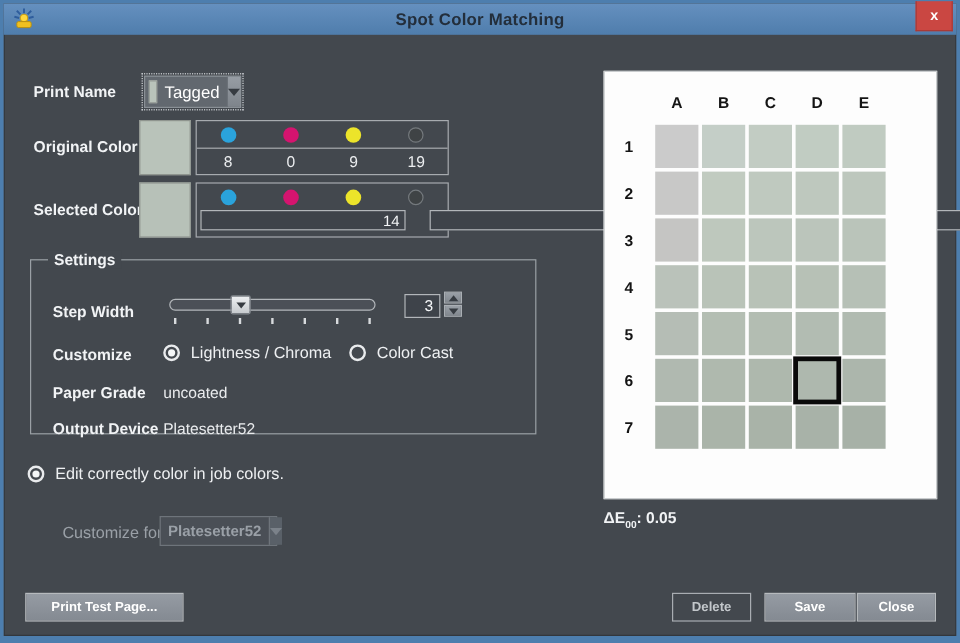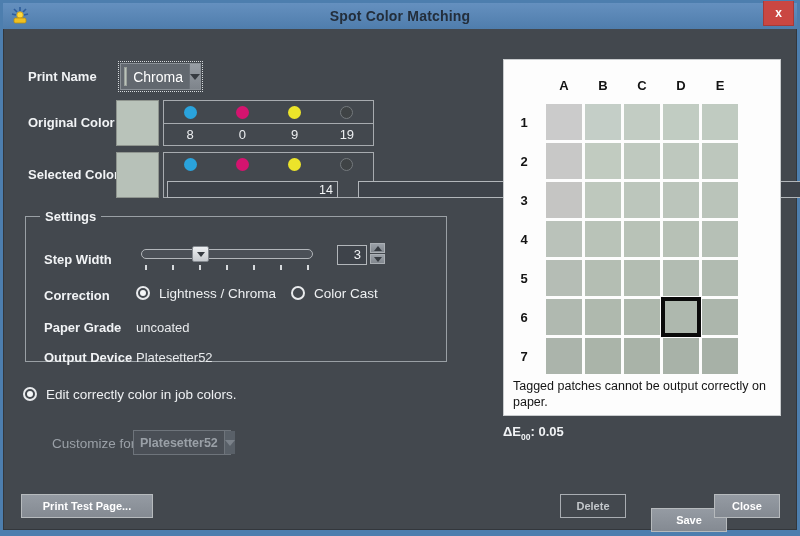--- a/index.html
+++ b/index.html
@@ -42,21 +42,21 @@
   .tri-down { width:0; height:0; border-left:5px solid transparent; border-right:5px solid transparent; border-top:6px solid #363b41; }
 
   .big-swatch { position:absolute; width:43px; height:46px; border:1px solid #8f958f; }
 
   .chan-panel { position:absolute; width:211px; height:46px; border:1px solid #a7abaf; }
   .dots-row { display:flex; height:22px; align-items:center; }
   .dots-row .dotcell { flex:1; display:flex; justify-content:center; }
   .dot { width:13px; height:13px; border-radius:50%; }
   .vals-row { display:flex; height:22px; border-top:1px solid #a7abaf; align-items:center; }
   .vals-row .vcell { flex:1; text-align:center; color:#eceef0; font-size:13px; }
-  .inputs-row { display:flex; height:23px; align-items:flex-end; padding:0 3px; gap:20px; }
+  .inputs-row { display:flex; height:23px; align-items:flex-start; padding:0 3px; gap:20px; }
   .chan-input {
     flex:1; height:17px; background:#3e434a; border:1px solid #b2b6ba;
     color:#f2f4f6; font-size:12.5px; text-align:right; padding:0 4px; line-height:15px;
     font-family:"Liberation Sans", sans-serif;
   }
 
   
   .group {
     position:absolute; border:1px solid #9aa0a5;
   }
@@ -80,21 +80,21 @@
     color:#f2f4f6; font-size:13px; text-align:right; padding:0 5px; line-height:18px;
   }
   .spin-arrows { position:absolute; display:flex; flex-direction:column; gap:1px; }
   .spin-btn { width:15px; height:10px; background:linear-gradient(#9aa0a7,#81878e); border:1px solid #aaafb4; display:flex; align-items:center; justify-content:center; }
   .spin-btn .t { width:0; height:0; }
   .spin-btn .t.up { border-left:4px solid transparent; border-right:4px solid transparent; border-bottom:5px solid #373c42; }
   .spin-btn .t.dn { border-left:4px solid transparent; border-right:4px solid transparent; border-top:5px solid #373c42; }
 
   .radio { display:inline-block; width:14px; height:14px; border-radius:50%; border:2px solid #e9ebed; position:relative; vertical-align:middle; }
   .radio.checked::after { content:""; position:absolute; left:2px; top:2px; width:6px; height:6px; border-radius:50%; background:#f4f6f7; }
-  .radio-row { position:absolute; display:flex; align-items:flex-start; gap:9px; }
+  .radio-row { position:absolute; display:flex; align-items:flex-end; gap:9px; }
   .radio-row .rlabel { font-size:13.5px; color:#eef0f2; }
 
   .combo.disabled { outline:none; background:#4a4f56; border-color:#6e747b; }
   .combo.disabled .combo-text { color:#9aa0a7; font-size:12.5px; font-weight:bold; }
   .combo.disabled .combo-arrow { background:#596068; border-left-color:#6e747b; }
   .combo.disabled .tri-down { border-top-color:#7b828a; }
   .dis-lbl { color:#9aa0a7 !important; font-weight:normal !important; }
 
   
   .patch-panel { position:absolute; background:#fdfdfd; border:1px solid #c9ccce; }
@@ -132,21 +132,21 @@
     </svg>
     <span class="title">Spot Color Matching</span>
     <div class="close-btn">x</div>
   </div>
 
   <div class="content">
 
     <div class="lbl" style="left:22px; top:37px;">Print Name</div>
     <div class="combo" style="left:114px; top:31px; width:81px; height:27px;">
       <span class="swatch" id="color-name-swatch" style="background: rgb(185, 195, 186);"></span>
-      <span class="combo-text">Chroma</span>
+      <span class="combo-text">Tagged</span>
       <span class="combo-arrow">
           <span class="tri-down"></span>
         </span>
     </div>
 
     <div class="lbl" style="left:22px; top:83px;">Original Color</div>
     <div class="big-swatch" style="left: 110px; top: 68px; background: rgb(185, 195, 186);" id="orig-swatch"></div>
     <div class="chan-panel" style="left:157px; top:68px;">
       <div class="dots-row" id="orig-dots">
           <span class="dotcell">
@@ -216,21 +216,21 @@
       <div class="spin-box" style="left:311px; top:28px; width:30px; height:20px;">3</div>
       <div class="spin-arrows" style="left:344px; top:26px;">
         <span class="spin-btn">
             <span class="t up"></span>
           </span>
         <span class="spin-btn">
             <span class="t dn"></span>
           </span>
       </div>
 
-      <div class="lbl" style="left:18px; top:71px;">Correction</div>
+      <div class="lbl" style="left:18px; top:71px;">Customize</div>
       <div class="radio-row" style="left:110px; top:69px;">
         <span class="radio checked" id="corr-radio-0"></span>
         <span class="rlabel">Lightness / Chroma</span>
       </div>
       <div class="radio-row" style="left:265px; top:69px;">
         <span class="radio" id="corr-radio-1"></span>
         <span class="rlabel">Color Cast</span>
       </div>
 
       <div class="lbl" style="left:18px; top:103px;">Paper Grade</div>
@@ -247,21 +247,20 @@
 
     <div class="lbl dis-lbl" style="left:46px; top:404px; font-size:13.5px;">Customize for</div>
     <div class="combo disabled" style="left:127px; top:398px; width:98px; height:25px;">
       <span class="combo-text">Platesetter52</span>
       <span class="combo-arrow">
           <span class="tri-down"></span>
         </span>
     </div>
 
     <div class="patch-panel" id="patch-panel" style="left:497px; top:27px; width:278px; height:357px;">
-      <div class="panel-note" style="left:9px; top:318px; width:264px;">Tagged patches cannot be output correctly on paper.</div>
     <div class="col-head" style="left: 42px; top: 18px;">A</div>
         <div class="col-head" style="left: 81px; top: 18px;">B</div>
         <div class="col-head" style="left: 120px; top: 18px;">C</div>
         <div class="col-head" style="left: 159px; top: 18px;">D</div>
         <div class="col-head" style="left: 198px; top: 18px;">E</div>
         <div class="row-head" style="left: 10px; top: 55px;">1</div>
         <div class="patch" style="left: 42px; top: 44px; background: rgb(203, 203, 203);"></div>
         <div class="patch" style="left: 81px; top: 44px; background: rgb(196, 206, 199);"></div>
         <div class="patch" style="left: 120px; top: 44px; background: rgb(194, 204, 195);"></div>
         <div class="patch" style="left: 159px; top: 44px; background: rgb(193, 204, 194);"></div>
@@ -303,17 +302,17 @@
         <div class="patch" style="left: 159px; top: 278px; background: rgb(168, 178, 168);"></div>
         <div class="patch" style="left: 198px; top: 278px; background: rgb(167, 177, 167);"></div>
       </div>
 
     <div class="delta-e" style="left:497px; top:392px;">
       <span>ΔE</span><sub>00</sub><span>: 0.05</span>
     </div>
 
     <div class="btn" style="left:15px; top:462px; width:132px;">Print Test Page...</div>
     <div class="btn outline" style="left:554px; top:462px; width:66px;">Delete</div>
-    <div class="btn" style="left:645px; top:462px; width:76px;margin-top:14px;">Save</div>
+    <div class="btn" style="left:631px; top:462px; width:76px;">Save</div>
     <div class="btn" style="left:708px; top:462px; width:66px;">Close</div>
 
   </div>
 </div>
 
 </body></html>

